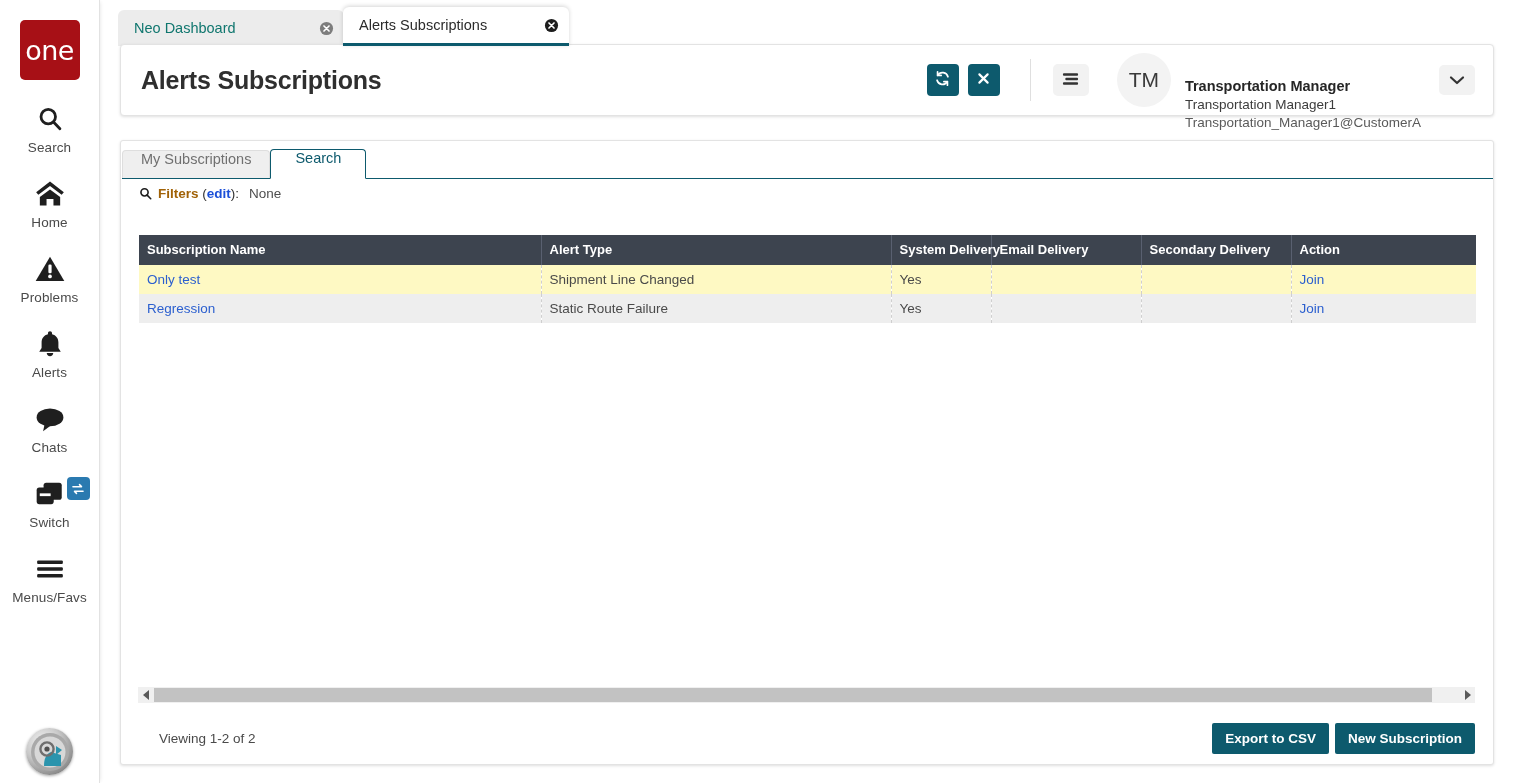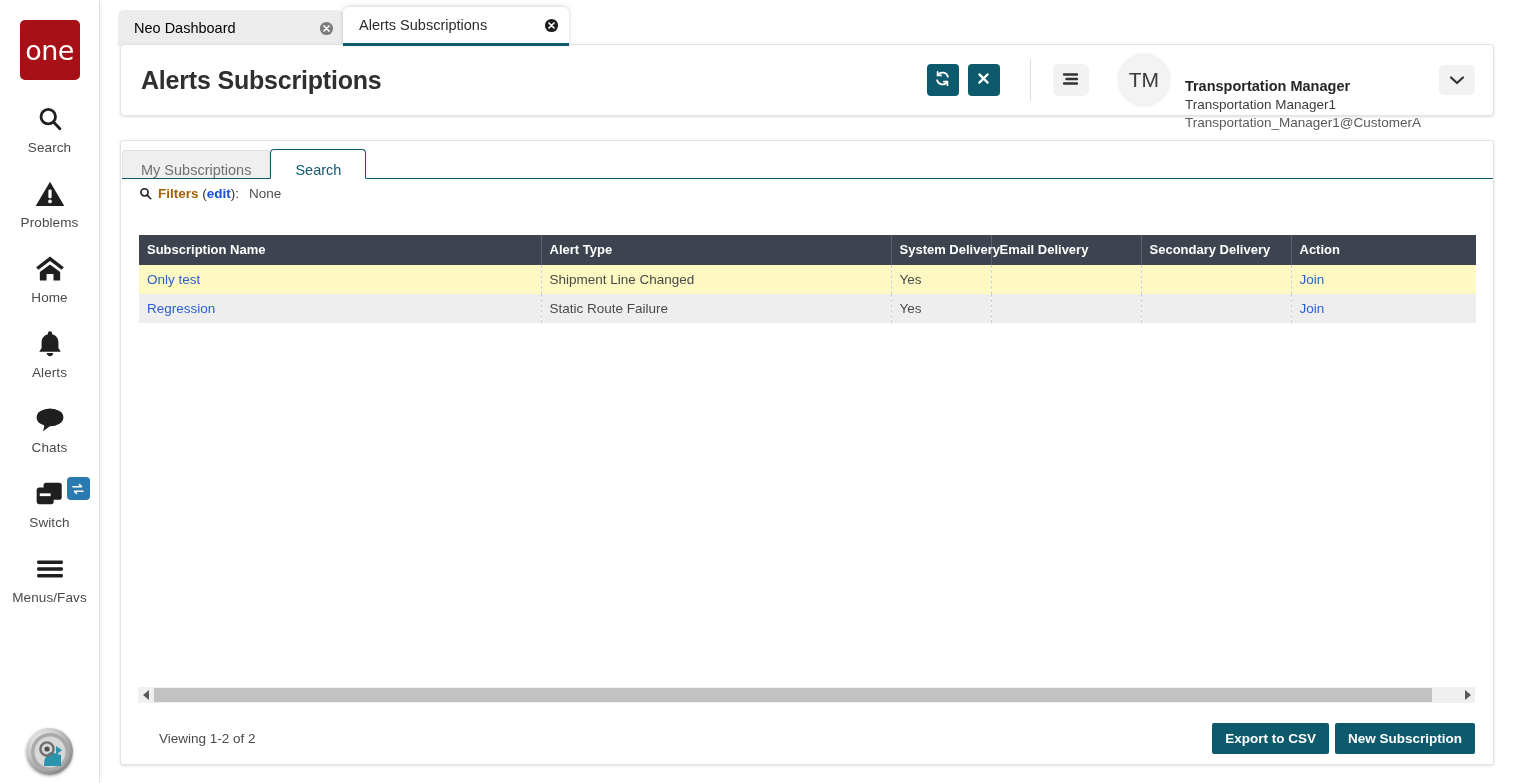--- a/index.html
+++ b/index.html
@@ -76,21 +76,21 @@
   .browser-tab {
     position: relative;
     height: 36px; width: 226px;
     border-radius: 6px 6px 0 0;
     display: flex; align-items: center;
     padding: 0 10px 0 16px;
     font-size: 14.5px;
     cursor: pointer;
     margin-right: -1px;
   }
-  .browser-tab.inactive { background: #ececec; color: #000000; align-items: center; }
+  .browser-tab.inactive { background: #ececec; color: #0f766e; align-items: center; }
   .browser-tab.active {
     background: #ffffff; color: #2b2b2b;
     border-bottom: 3px solid #0d5a6d;
     box-shadow: 0 -1px 4px rgba(0,0,0,.17);
     z-index: 2;
     height: 39px;
   }
   .tab-title { flex: 1; white-space: nowrap; overflow: hidden; text-overflow: ellipsis; }
   .tab-close {
     width: 15px; height: 15px; border-radius: 50%;
@@ -157,21 +157,21 @@
   #tabstrip {
     position: relative;
     height: 30px;
     margin: 8px 0 0 1px;
     display: flex; align-items: flex-end;
     border-bottom: 1px solid #0d5a6d;
     padding-left: 0px;
   }
   .sub-tab {
     height: 28px; padding: 0 18px;
-    display: flex; align-items: flex-end;
+    display: flex; align-items: flex-start;
     font-size: 14.5px; cursor: pointer;
     border-radius: 4px 4px 0 0;
   }
   .sub-tab.inactive {
     background: #efefef; color: #707070;
     border: 1px solid #dedede; border-bottom: none;
   }
   .sub-tab.active {
     background: #ffffff; color: #0d5a6d;
     border: 1px solid #0d5a6d; border-bottom: 1px solid #ffffff;
@@ -266,36 +266,36 @@
           <circle cx="10.5" cy="10" r="6.2"></circle>
             <line x1="15.2" y1="14.8" x2="20.5" y2="20.3" stroke-linecap="round"></line>
         </svg>
       </span>
       <span class="nav-label">Search</span>
     </div>
 
     <div class="nav-item">
       <span class="nav-icon">
         <svg width="30" height="28" viewBox="0 0 26 24" fill="#1f1f1f">
+          <path d="M13 1.2 L1 10.4 L2.9 12.6 L13 5 L23.1 12.6 L25 10.4 Z"></path>
+          <path d="M13 8 L4.2 14.6 L4.2 22 L10 22 L10 16.4 L16 16.4 L16 22 L21.8 22 L21.8 14.6 Z"></path>
+        </svg>
+      </span>
+      <span class="nav-label">Home</span>
+    </div>
+
+    <div class="nav-item">
+      <span class="nav-icon">
+        <svg width="30" height="28" viewBox="0 0 26 24" fill="#1f1f1f">
           <path d="M13 1.4 L25.4 22.3 L0.6 22.3 Z"></path>
           <rect x="11.6" y="8" width="2.8" height="7.6" rx="1.1" fill="#fff"></rect>
           <circle cx="13" cy="18.4" r="1.6" fill="#fff"></circle>
         </svg>
       </span>
       <span class="nav-label">Problems</span>
-    </div>
-
-    <div class="nav-item">
-      <span class="nav-icon">
-        <svg width="30" height="28" viewBox="0 0 26 24" fill="#1f1f1f">
-          <path d="M13 1.2 L1 10.4 L2.9 12.6 L13 5 L23.1 12.6 L25 10.4 Z"></path>
-          <path d="M13 8 L4.2 14.6 L4.2 22 L10 22 L10 16.4 L16 16.4 L16 22 L21.8 22 L21.8 14.6 Z"></path>
-        </svg>
-      </span>
-      <span class="nav-label">Home</span>
     </div>
 
     <div class="nav-item">
       <span class="nav-icon">
         <svg width="26" height="28" viewBox="0 0 24 26" fill="#1f1f1f">
           <path d="M12 1.2 c-1.1 0-1.9.8-1.9 1.8v.9 C6.4 4.7 4.2 7.7 4.2 11.5 v5.1 L2 20.2 h20 l-2.2-3.6 v-5.1 c0-3.8-2.2-6.8-5.9-7.6 v-.9 c0-1-.8-1.8-1.9-1.8z"></path>
           <path d="M9 21.3 h6 c0 1.7-1.3 3-3 3 s-3-1.3-3-3z"></path>
         </svg>
       </span>
       <span class="nav-label">Alerts</span>

